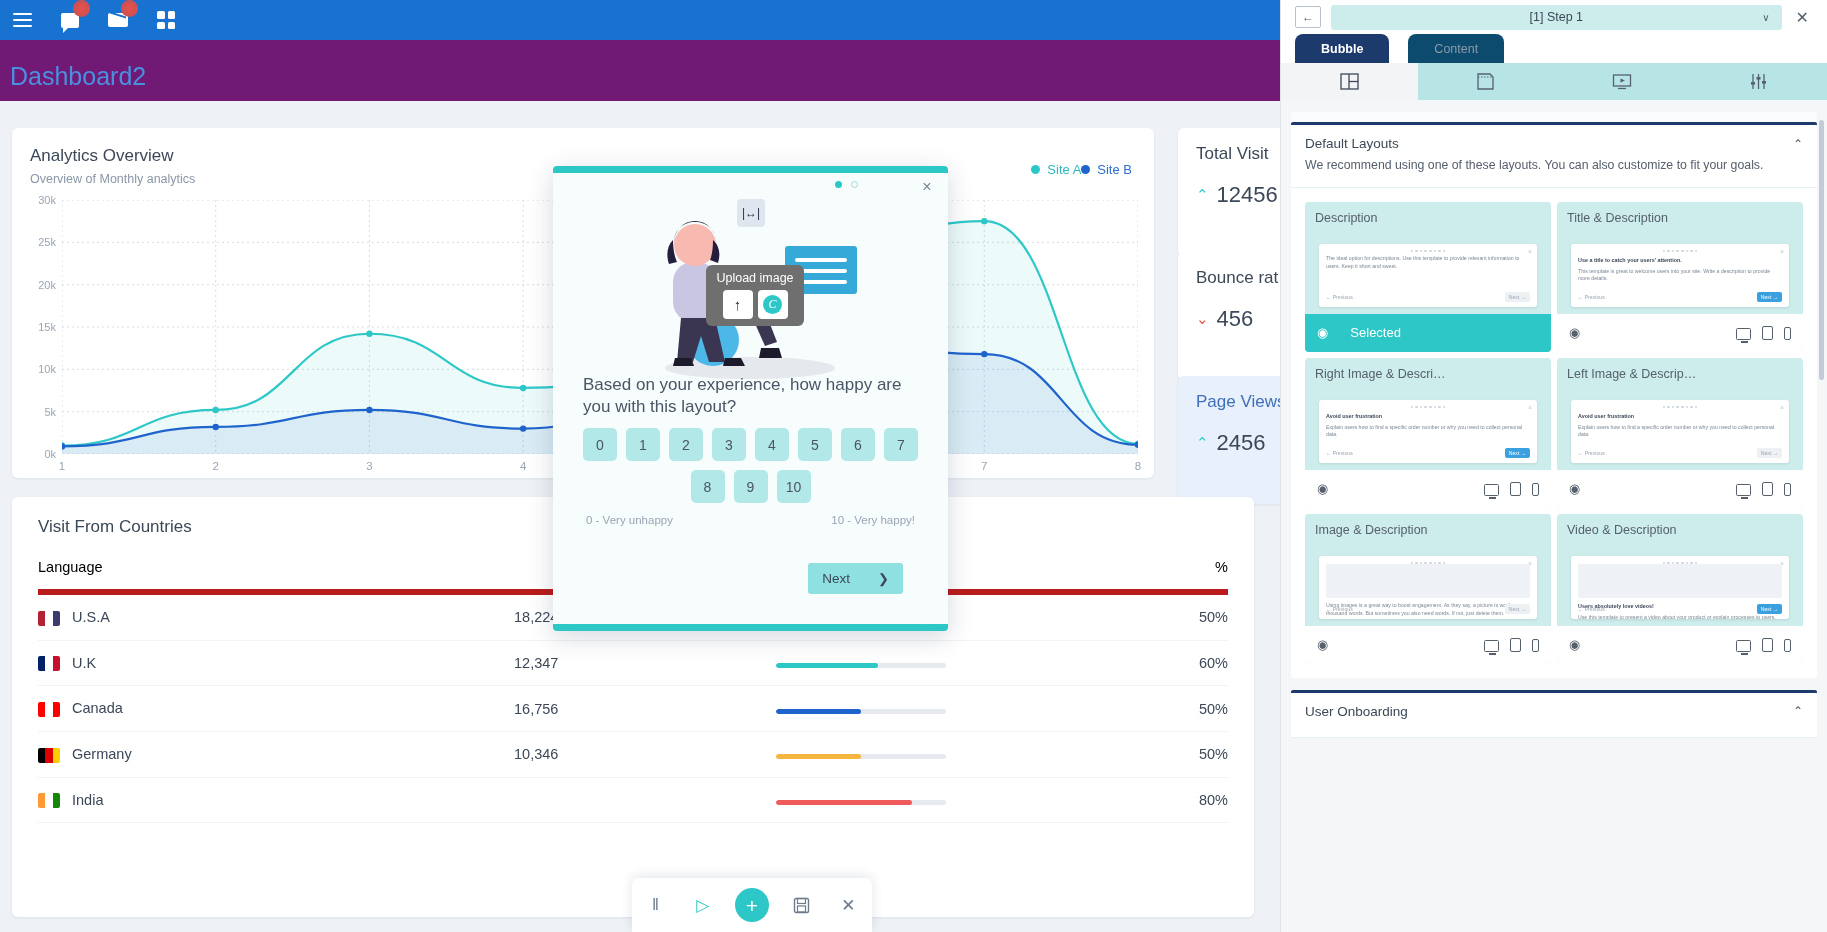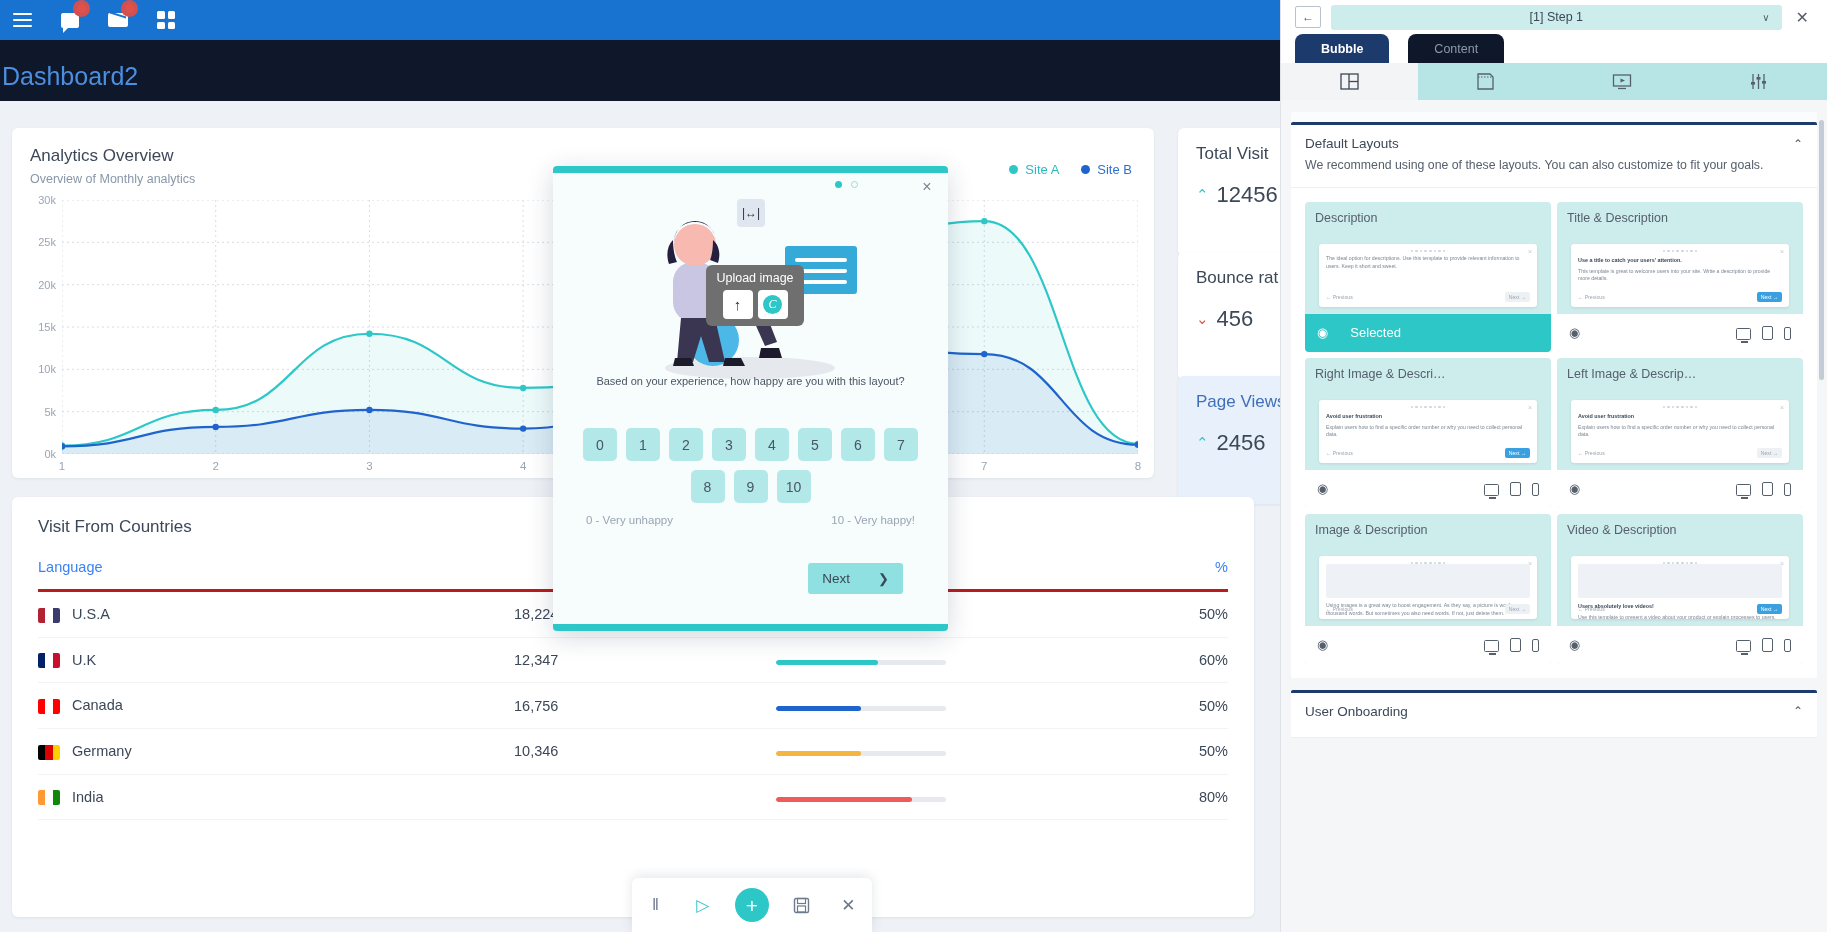--- a/index.html
+++ b/index.html
@@ -13,47 +13,47 @@
   .hamb { width:19px; height:14px; display:flex; flex-direction:column; justify-content:space-between; }
   .hamb i { display:block; height:2.4px; background:#fff; border-radius:1px; }
   .chatico { width:18px; height:15px; background:#fff; border-radius:2px; position:relative; }
   .chatico:after { content:""; position:absolute; left:2px; bottom:-5px; border-left:5px solid #fff; border-bottom:5px solid transparent; }
   .mailico { width:20px; height:14px; background:#fff; border-radius:2px; position:relative; overflow:hidden; }
   .mailico:after { content:""; position:absolute; left:2px; top:1px; width:16px; height:9px; border-top:2px solid #1872cf; transform:skewY(18deg); }
   .badge { position:absolute; right:-6px; top:-6px; width:17px; height:17px; border-radius:50%; background:#e0514b; border:4px solid rgba(190,80,90,.45); }
   .gridico { width:18px; height:18px; display:grid; grid-template-columns:1fr 1fr; grid-template-rows:1fr 1fr; gap:3px; }
   .gridico i { background:#fff; border-radius:1.5px; }
 
-  .pagehead { padding:22px 0 10px 2px; background:#0f172a; }
+  .pagehead { padding:22px 0 10px 10px; background:#701a75; }
   .pagehead h1 { font-size:25px; color:#4a8fe0; font-weight:400; }
 
   .card { background:#fff; border-radius:6px; box-shadow:0 1px 3px rgba(30,50,80,.08); }
   .analytics { position:absolute; left:12px; top:128px; width:1142px; height:350px; padding:18px 18px 6px; }
   .an-title { font-size:17px; color:#3c4858; font-weight:500; }
   .an-sub { font-size:12.5px; color:#8a97a8; margin-top:6px; }
-  .legend { position:absolute; right:22px; top:34px; display:flex; gap:22px; font-size:13px; }
+  .legend { position:absolute; right:22px; top:34px; display:flex; font-size:13px; }
   .legend span { display:flex; align-items:center; gap:7px; }
   .legend i { width:9px; height:9px; border-radius:50%; display:inline-block; }
   .lg-a { color:#2fb8c0; } .lg-a i { background:#2ec7c7; }
   .lg-b { color:#2f6fd0; } .lg-b i { background:#1f63cc; }
   .plot { position:absolute; left:50px; top:72px; right:16px; bottom:24px; }
   .ytick { position:absolute; left:-44px; font-size:11px; color:#9aa5b4; transform:translateY(-50%); width:38px; text-align:right; }
   .xtick { position:absolute; bottom:-18px; font-size:11.5px; color:#9aa5b4; transform:translateX(-50%); }
 
   .stat { position:absolute; width:200px; height:128px; left:1178px; padding:16px 18px; }
   .s1 { top:128px; } .s2 { top:252px; } .s3 { top:376px; background:#e7f0fb; }
   .stat .lbl { font-size:17px; color:#3c4858; }
   .stat .val { margin-top:18px; font-size:22px; color:#3c4858; display:flex; align-items:center; gap:8px; }
   .caret { font-size:15px; }
   .up { color:#2ec7c7; } .down { color:#e0514b; }
 
   .countries { position:absolute; left:12px; top:497px; width:1242px; height:420px; padding:20px 26px; }
   .c-title { font-size:17px; color:#3c4858; margin-bottom:22px; }
   table { width:100%; border-collapse:collapse; }
-  th { text-align:left; font-size:14.5px; color:#3b82f6; font-weight:400; padding-bottom:14px; border-bottom:3px solid #b91c1c; }
+  th { text-align:left; font-size:14.5px; color:#000000; font-weight:400; padding-bottom:14px; border-bottom:6px solid #b91c1c; }
   td { font-size:14.5px; color:#3c4858; padding:14px 0; border-bottom:1px solid #f1f3f6; }
   .flag { width:22px; height:15px; display:inline-block; vertical-align:middle; margin-right:12px; border-radius:2px; }
   .bar { width:170px; height:5px; background:#e6e9ee; border-radius:3px; overflow:hidden; display:inline-block; }
   .bar i { display:block; height:100%; border-radius:3px; }
   .pct { text-align:right; }
 
   
   .modal { position:absolute; left:553px; top:166px; width:395px; height:465px; background:#f7fcfd; border-radius:4px; box-shadow:0 6px 26px rgba(20,40,70,.18); overflow:hidden; }
   .modal-top { height:7px; background:#2ec7c7; }
   .modal-bot { position:absolute; left:0; bottom:0; width:100%; height:7px; background:#2ec7c7; }
@@ -62,21 +62,21 @@
   .dot-on { background:#2ec7c7; } .dot-off { border:1.3px solid #9fd8dd; }
   .mclose { position:absolute; right:12px; top:12px; width:18px; height:18px; cursor:pointer; color:#7b8794; font-size:16px; line-height:18px; text-align:center; }
   .illus { position:absolute; left:0; top:24px; width:100%; height:200px; }
   .tooltip { position:absolute; left:153px; top:99px; width:98px; background:#6f6f6f; border-radius:6px; padding:6px 0 7px; text-align:center; z-index:6; }
   .tooltip .tt { color:#fff; font-size:12.5px; display:block; margin-bottom:5px; }
   .tt-btns { display:flex; gap:5px; justify-content:center; }
   .tt-btns div { width:30px; height:29px; background:#fff; border-radius:4px; display:flex; align-items:center; justify-content:center; cursor:pointer; }
   .ic-up { font-size:15px; color:#333; }
   .ic-canva { width:19px; height:19px; border-radius:50%; background:#2ec7c7; color:#fff; font-size:12px; font-style:italic; display:flex; align-items:center; justify-content:center; font-family:"Liberation Serif", serif; }
   .resize-ic { position:absolute; left:184px; top:33px; width:28px; height:28px; background:#dfe6ef; border-radius:4px; display:flex; align-items:center; justify-content:center; font-size:12px; color:#2b3446; z-index:6; }
-  .q { position:absolute; left:30px; top:208px; width:335px; text-align:center; font-size:11px; color:#4a5565; line-height:1.28; }
+  .q { position:absolute; left:30px; top:208px; width:335px; text-align:left; font-size:17px; color:#4a5565; line-height:1.28; }
   .rates { position:absolute; left:30px; top:262px; width:335px; display:flex; flex-wrap:wrap; gap:9px; justify-content:center; }
   .rate { width:34px; height:33px; background:#b2e8e8; border-radius:5px; display:flex; align-items:center; justify-content:center; font-size:14px; color:#4a5565; cursor:pointer; }
   .lbls { position:absolute; left:33px; right:33px; top:348px; display:flex; justify-content:space-between; font-size:11.5px; color:#9aa5b4; }
   .nextbtn { position:absolute; right:45px; bottom:37px; background:#8fe0e0; border-radius:3px; padding:8px 14px; display:flex; align-items:center; gap:28px; cursor:pointer; }
   .nextbtn span { font-size:13.5px; color:#3c4858; }
   .nextbtn .chev { font-size:13px; color:#3c4858; }
 
   
   .floatbar { position:absolute; left:632px; bottom:0px; width:240px; height:54px; background:#fff; border-radius:6px 6px 0 0; box-shadow:0 -2px 12px rgba(20,40,70,.12); display:flex; align-items:center; justify-content:space-around; }
   .fb { width:30px; height:30px; display:flex; align-items:center; justify-content:center; cursor:pointer; color:#6d7b8d; font-size:17px; }
@@ -86,21 +86,21 @@
   .panel { position:absolute; right:0; top:0; width:547px; height:932px; background:#f4f6f8; border-left:1px solid #dfe3e8; }
   .p-head { height:34px; display:flex; align-items:center; gap:10px; padding:0 14px; background:#fff; }
   .p-back { width:26px; height:22px; border:1px solid #b9c2cc; display:flex; align-items:center; justify-content:center; font-size:12px; color:#56606d; cursor:pointer; border-radius:2px; }
   .p-step { flex:1; height:25px; background:#cdecec; border-radius:3px; display:flex; align-items:center; justify-content:center; position:relative; cursor:pointer; }
   .p-step span { font-size:12.5px; color:#3c4858; }
   .p-step .chev { position:absolute; right:12px; font-size:10px; color:#56606d; }
   .p-close { font-size:16px; color:#56606d; cursor:pointer; padding:0 4px; }
   .p-tabs { display:flex; gap:19px; padding-left:14px; background:#fff; }
   .p-tab { padding:8px 26px 7px; border-radius:8px 8px 0 0; font-size:12.5px; cursor:pointer; }
   .tab-on { background:#1d3a6d; color:#fff; font-weight:bold; }
-  .tab-off { background:#0f172a; color:#8c9aa8;text-align:right; }
+  .tab-off { background:#0c4a6e; color:#8c9aa8;text-align:right; }
   .p-icons { display:flex; background:#b7e5e5; }
   .p-ic { flex:1; height:37px; display:flex; align-items:center; justify-content:center; cursor:pointer; color:#55616f; }
   .p-ic.on { background:#f2f4f6; }
   .p-desc { margin:12px 10px 0; background:#fbfcfd; border-radius:3px; padding:11px 12px; font-size:12.3px; color:#56606d; line-height:1.45; }
   .sect { margin:12px 10px 0; background:#fff; border-top:3px solid #1d3a6d; border-radius:2px; }
   .sect-h { display:flex; align-items:center; justify-content:space-between; padding:11px 14px 0; }
   .sect-h b { font-size:13.5px; color:#3c4858; font-weight:400; }
   .sect-h .chev { font-size:12px; color:#56606d; cursor:pointer; }
   .sect-p { padding:6px 14px 12px; font-size:12.3px; color:#56606d; line-height:1.45; border-bottom:1px solid #e6f2f3; }
   .grid { display:grid; grid-template-columns:1fr 1fr; gap:6px; padding:14px; }

